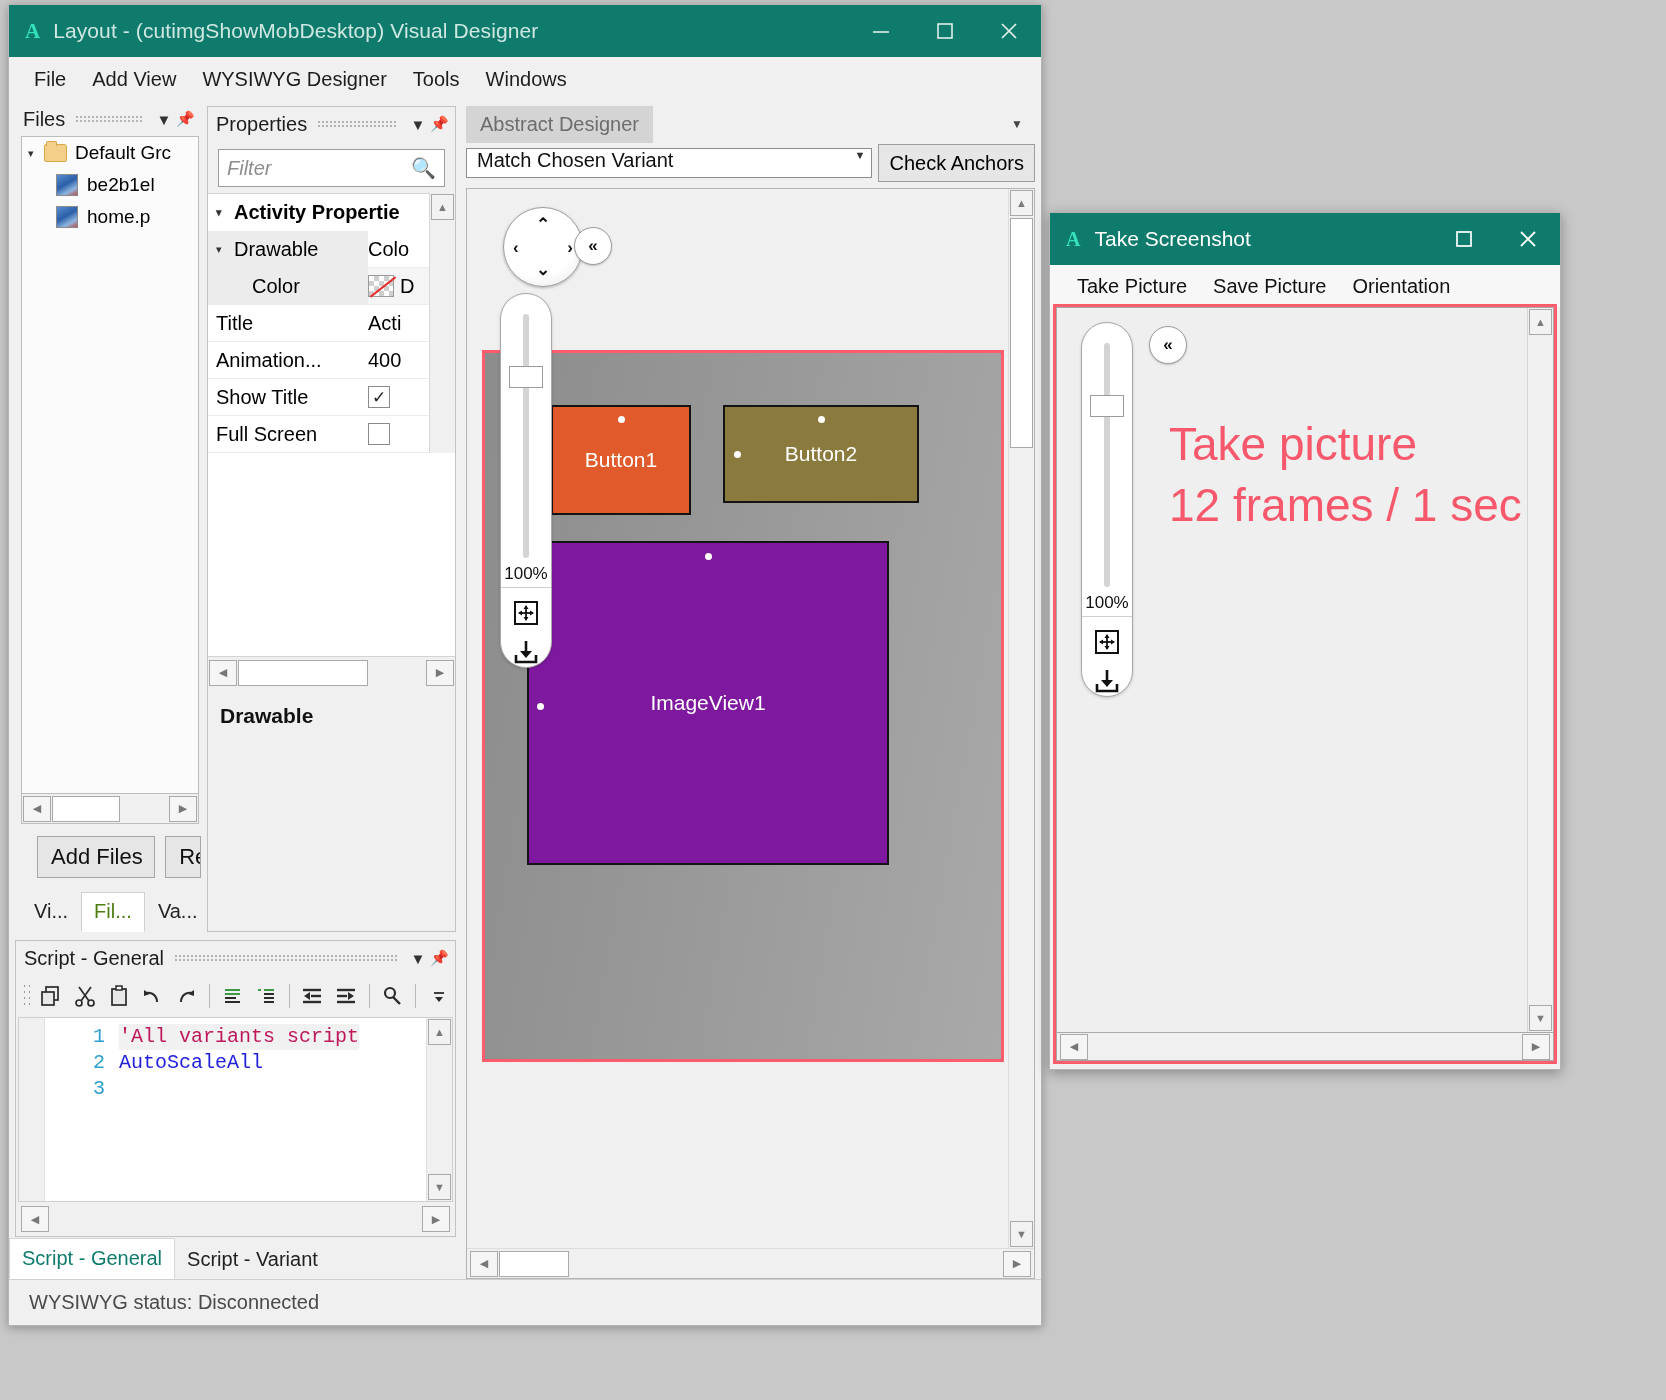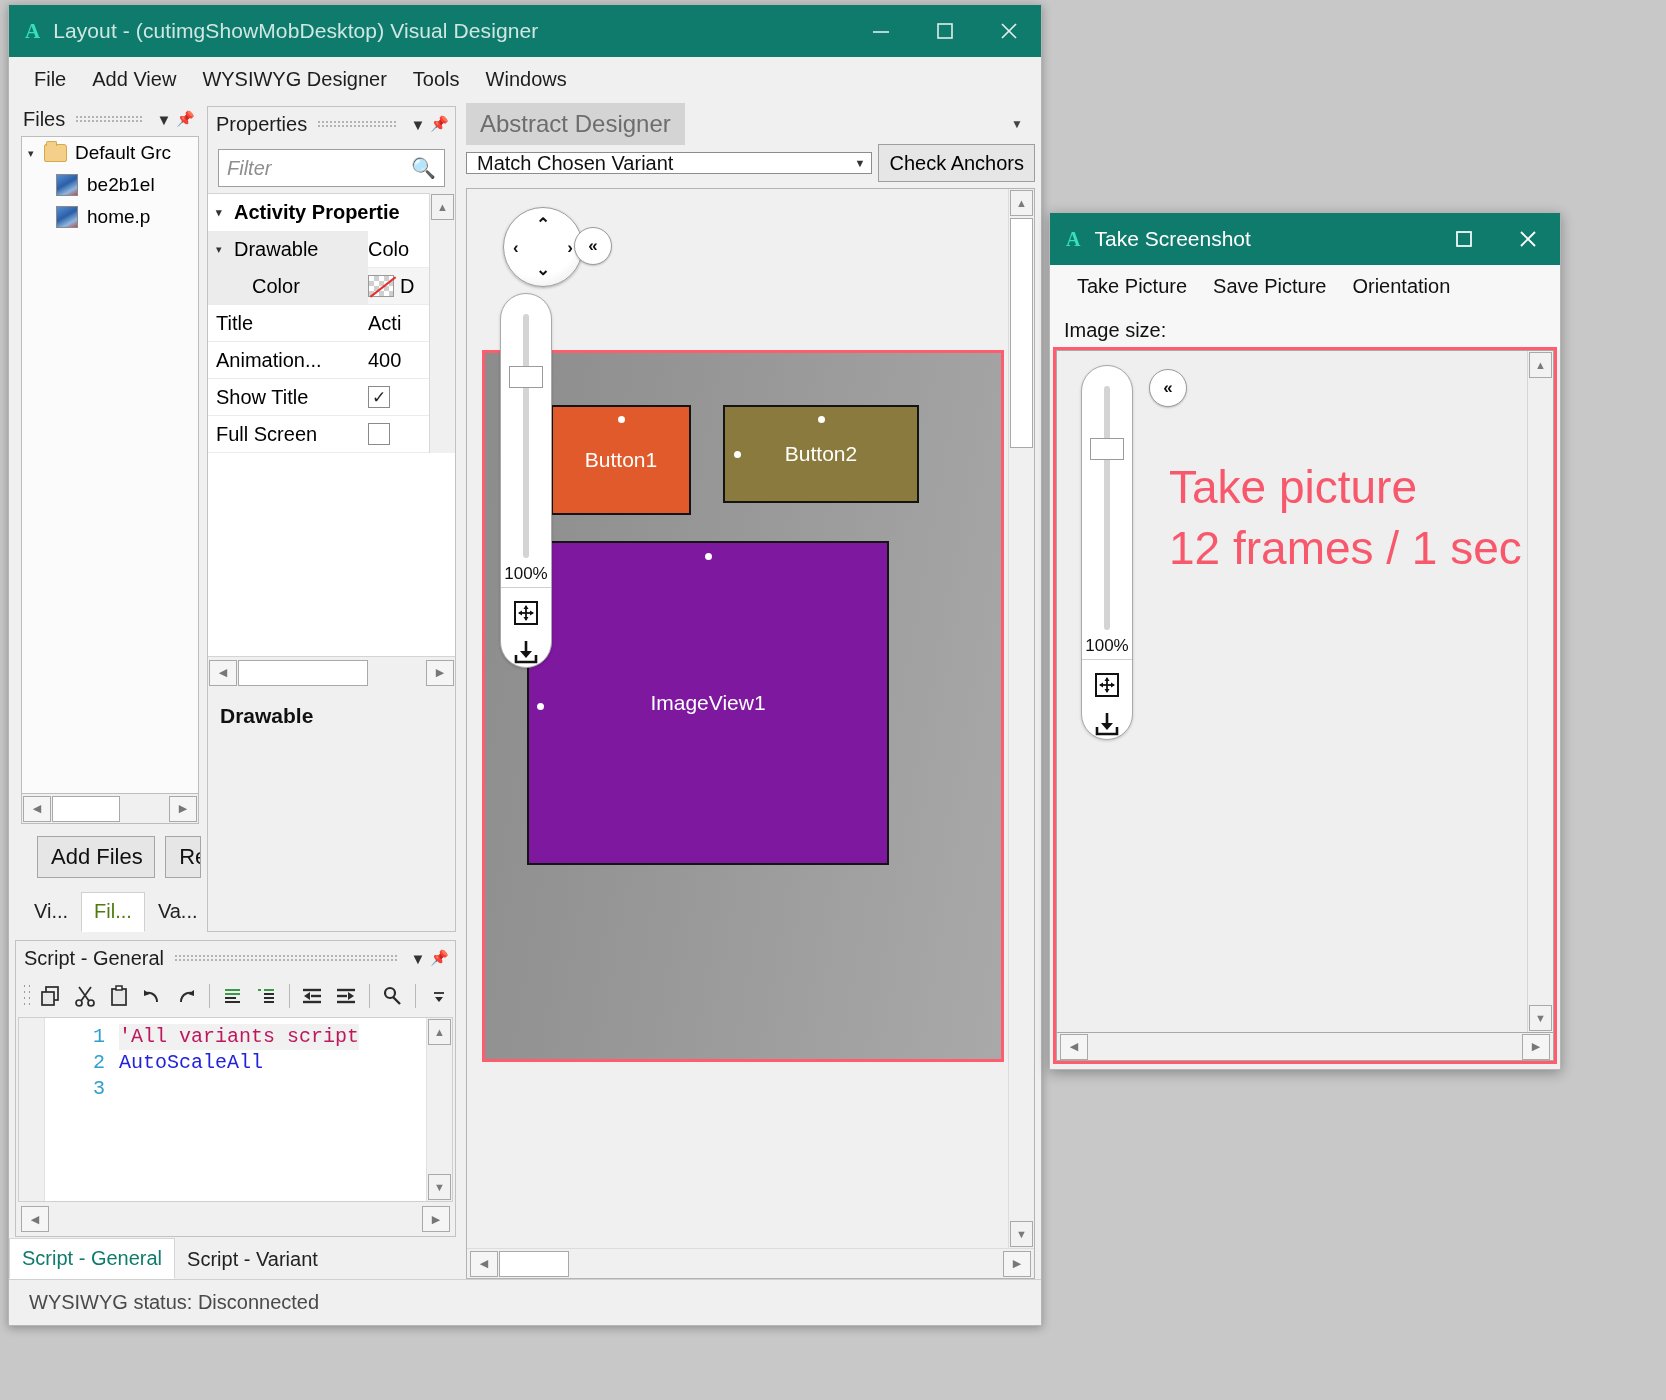--- a/index.html
+++ b/index.html
@@ -210,26 +210,26 @@
   .script-tab.active { background: #fff; color: #0f7b6c; border: 1px solid #d6d6d6; border-bottom-color: #fff; }
 
   .statusbar { height: 46px; flex: 0 0 auto; border-top: 1px solid #d0d0d0; display: flex; align-items: center; padding-left: 20px; font-size: 20px; color: #4a4a4a; background: #f0f0f0; }
 
   
   .designer {
     flex: 1 1 auto; display: flex; flex-direction: column;
     margin: 4px 6px 0 2px; min-width: 0;
   }
   .designer-tabrow { display: flex; align-items: center; height: 36px; }
-  .ad-tab { background: #d4d4d4; color: #6d6d6d; font-size: 24px; padding: 7px 14px; }
+  .ad-tab { background: #d4d4d4; color: #6d6d6d; font-size: 20px; padding: 7px 14px; }
   .ad-caret { margin-left: auto; color: #444; font-size: 12px; padding-right: 12px; }
   .designer-toolrow { display: flex; align-items: center; gap: 6px; padding: 2px 0 6px 0; }
   .combo {
-    flex: 1 1 auto; height: 22px; background: #fff; border: 1px solid #8d8d8d;
-    display: flex; align-items: center; padding: 0 6px 0 10px; font-size: 20px; color: #111;
+    flex: 1 1 auto; height: 30px; background: #fff; border: 1px solid #8d8d8d;
+    display: flex; padding: 0 6px 0 10px; font-size: 20px; color: #111;
   }
   .combo .cv { flex: 1 1 auto; }
   .combo .cd { font-size: 11px; color: #333; }
   .check-anchors { background: #e6e6e6; border: 1px solid #9e9e9e; height: 38px; padding: 0 10px; display: flex; align-items: center; font-size: 20px; }
 
   .canvas-frame { flex: 1 1 auto; border: 1px solid #b3b3b3; background: #f0f0f0; display: flex; flex-direction: column; min-height: 0; }
   .canvas-inner { flex: 1 1 auto; display: flex; min-height: 0; position: relative; }
   .canvas-main { flex: 1 1 auto; position: relative; overflow: hidden; background: #f0f0f0; }
   .canvas-vsb { width: 26px; flex: 0 0 26px; background: #f0f0f0; border-left: 1px solid #dcdcdc; display: flex; flex-direction: column; }
   .cvs-thumb { background: #fff; border: 1px solid #a9a9a9; height: 230px; margin: 1px; }
@@ -714,21 +714,20 @@
         </div>
       </div>
     </div>
 
     <div class="ts-menu">
       <div class="mi">Take Picture</div>
       <div class="mi">Save Picture</div>
       <div class="mi">Orientation</div>
     </div>
 
-    <div class="ts-label">Image size:</div>
 
     <div class="ts-canvas-outer">
       <div class="ts-canvas-row">
         <div class="ts-canvas">
 
           <div class="zoom-strip" style="left:24px; top:14px;">
             <div class="zs-track">
               <div class="zs-thumb"></div>
             </div>
             <div class="zs-label">100%</div>

